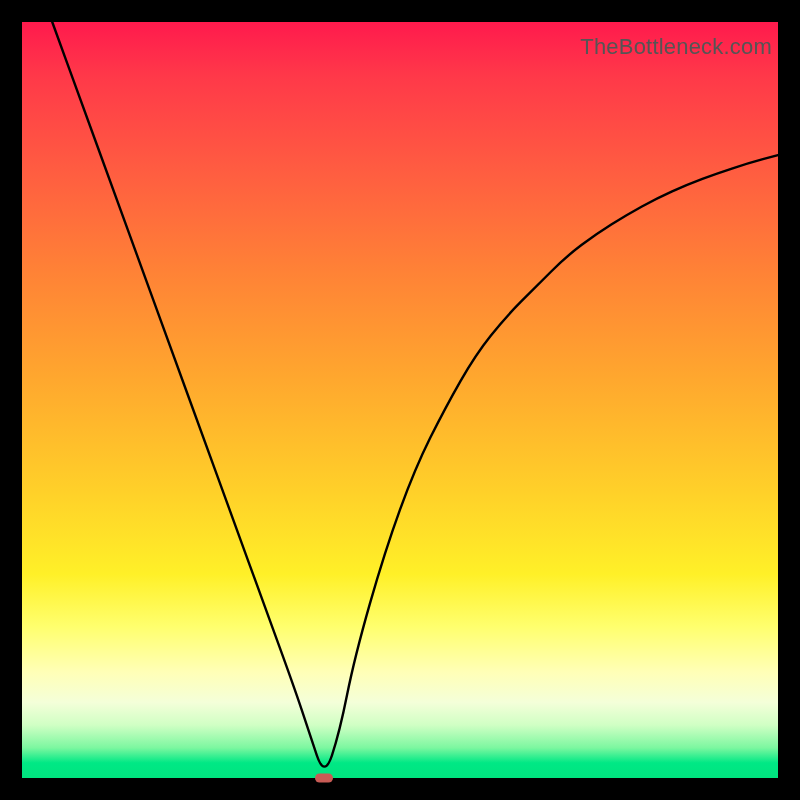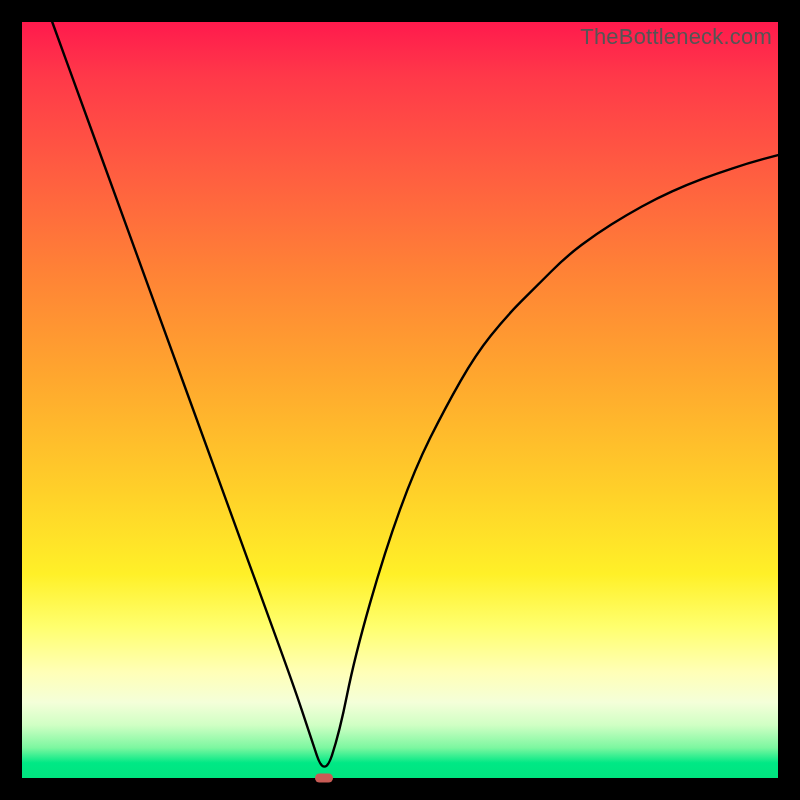--- a/index.html
+++ b/index.html
@@ -38,21 +38,21 @@
       #ffffb7 86%,
       #f4ffd9 90%,
       #d0ffc4 93%,
       #7cf7a0 96%,
       #00e885 98%,
       #00e47f 100%
     );
   }
   .watermark {
     position: absolute;
-    top: 2px;
+    top: 12px;
     right: 6px;
     color: #555;
     font-size: 22px;
     font-weight: 500;
     letter-spacing: 0.2px;
     user-select: none;
   }
   svg.curve {
     position: absolute;
     left: 0;

